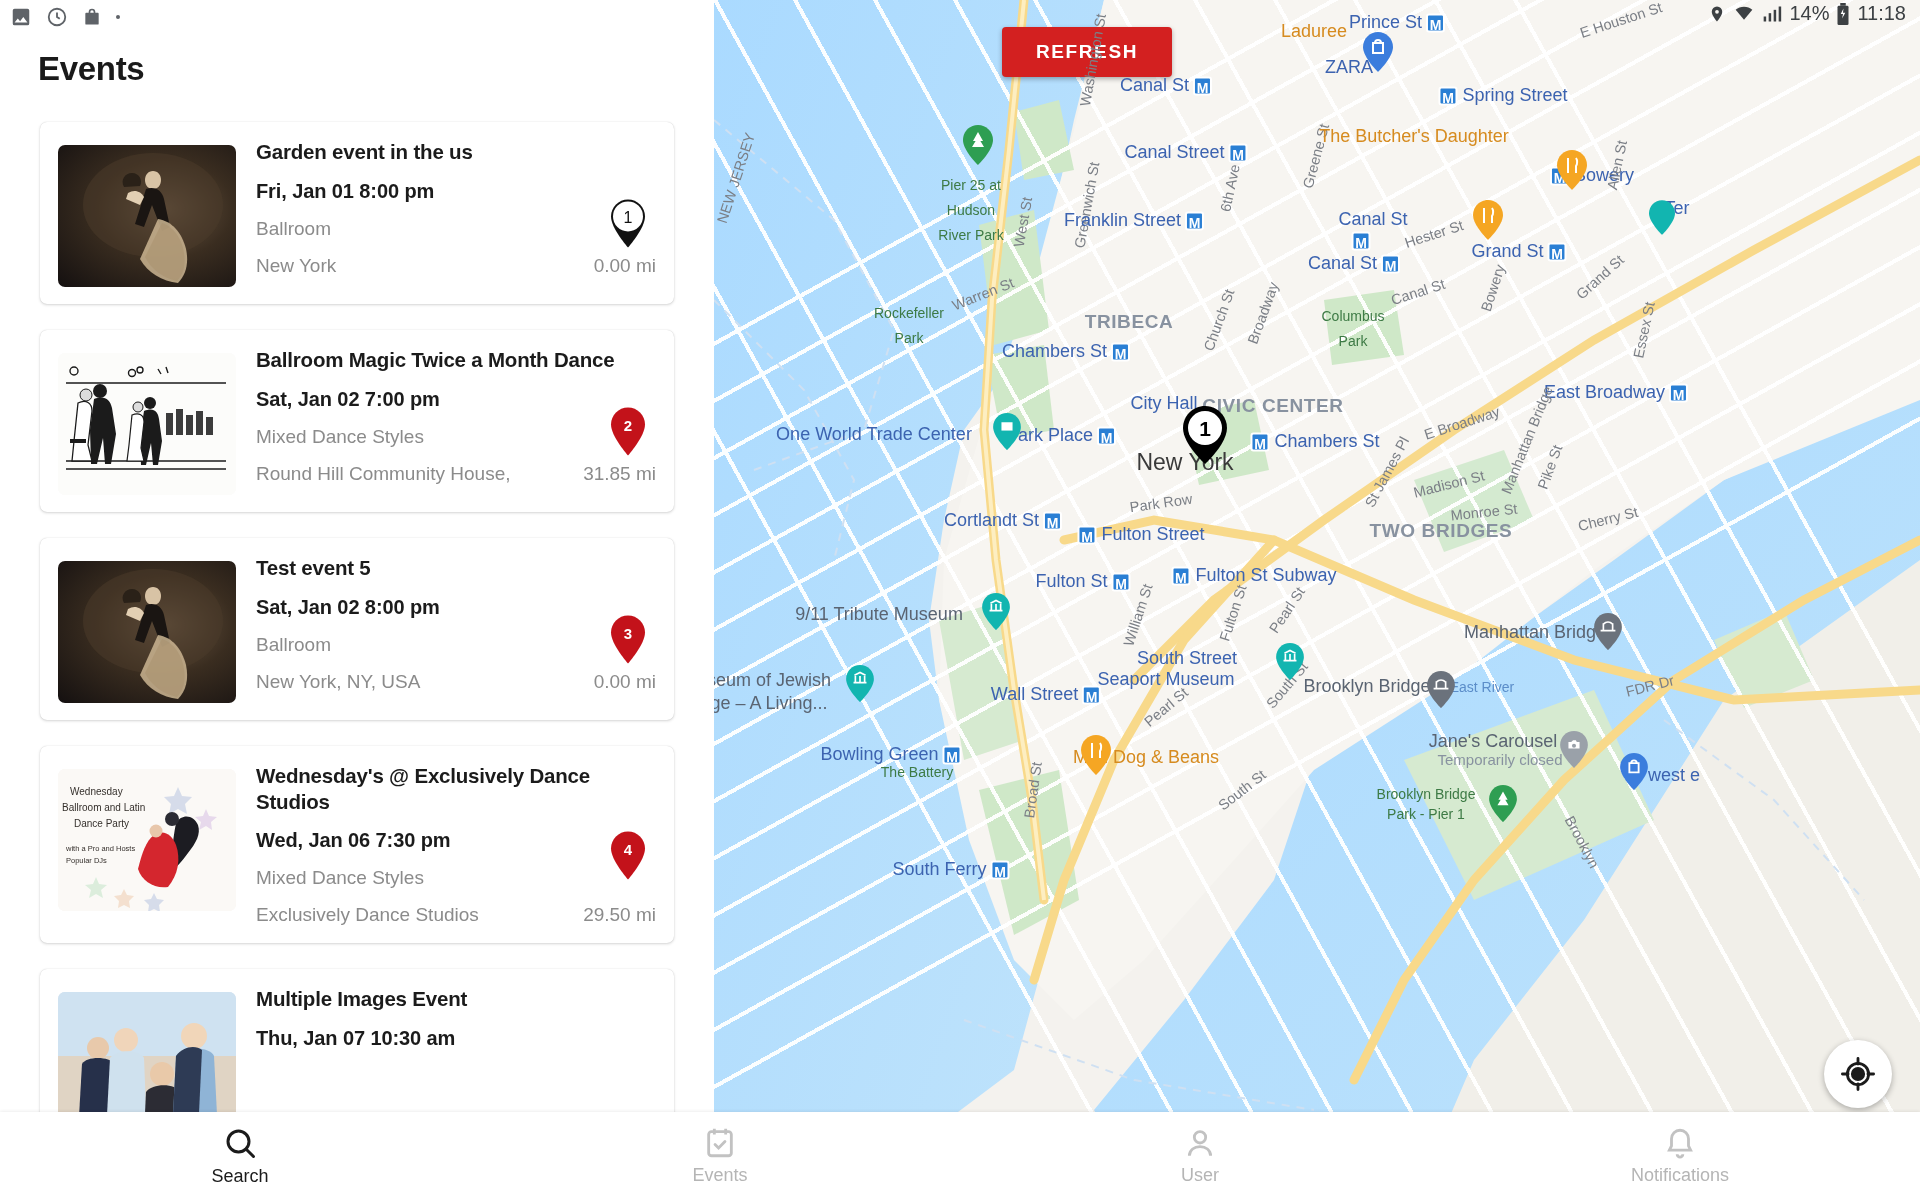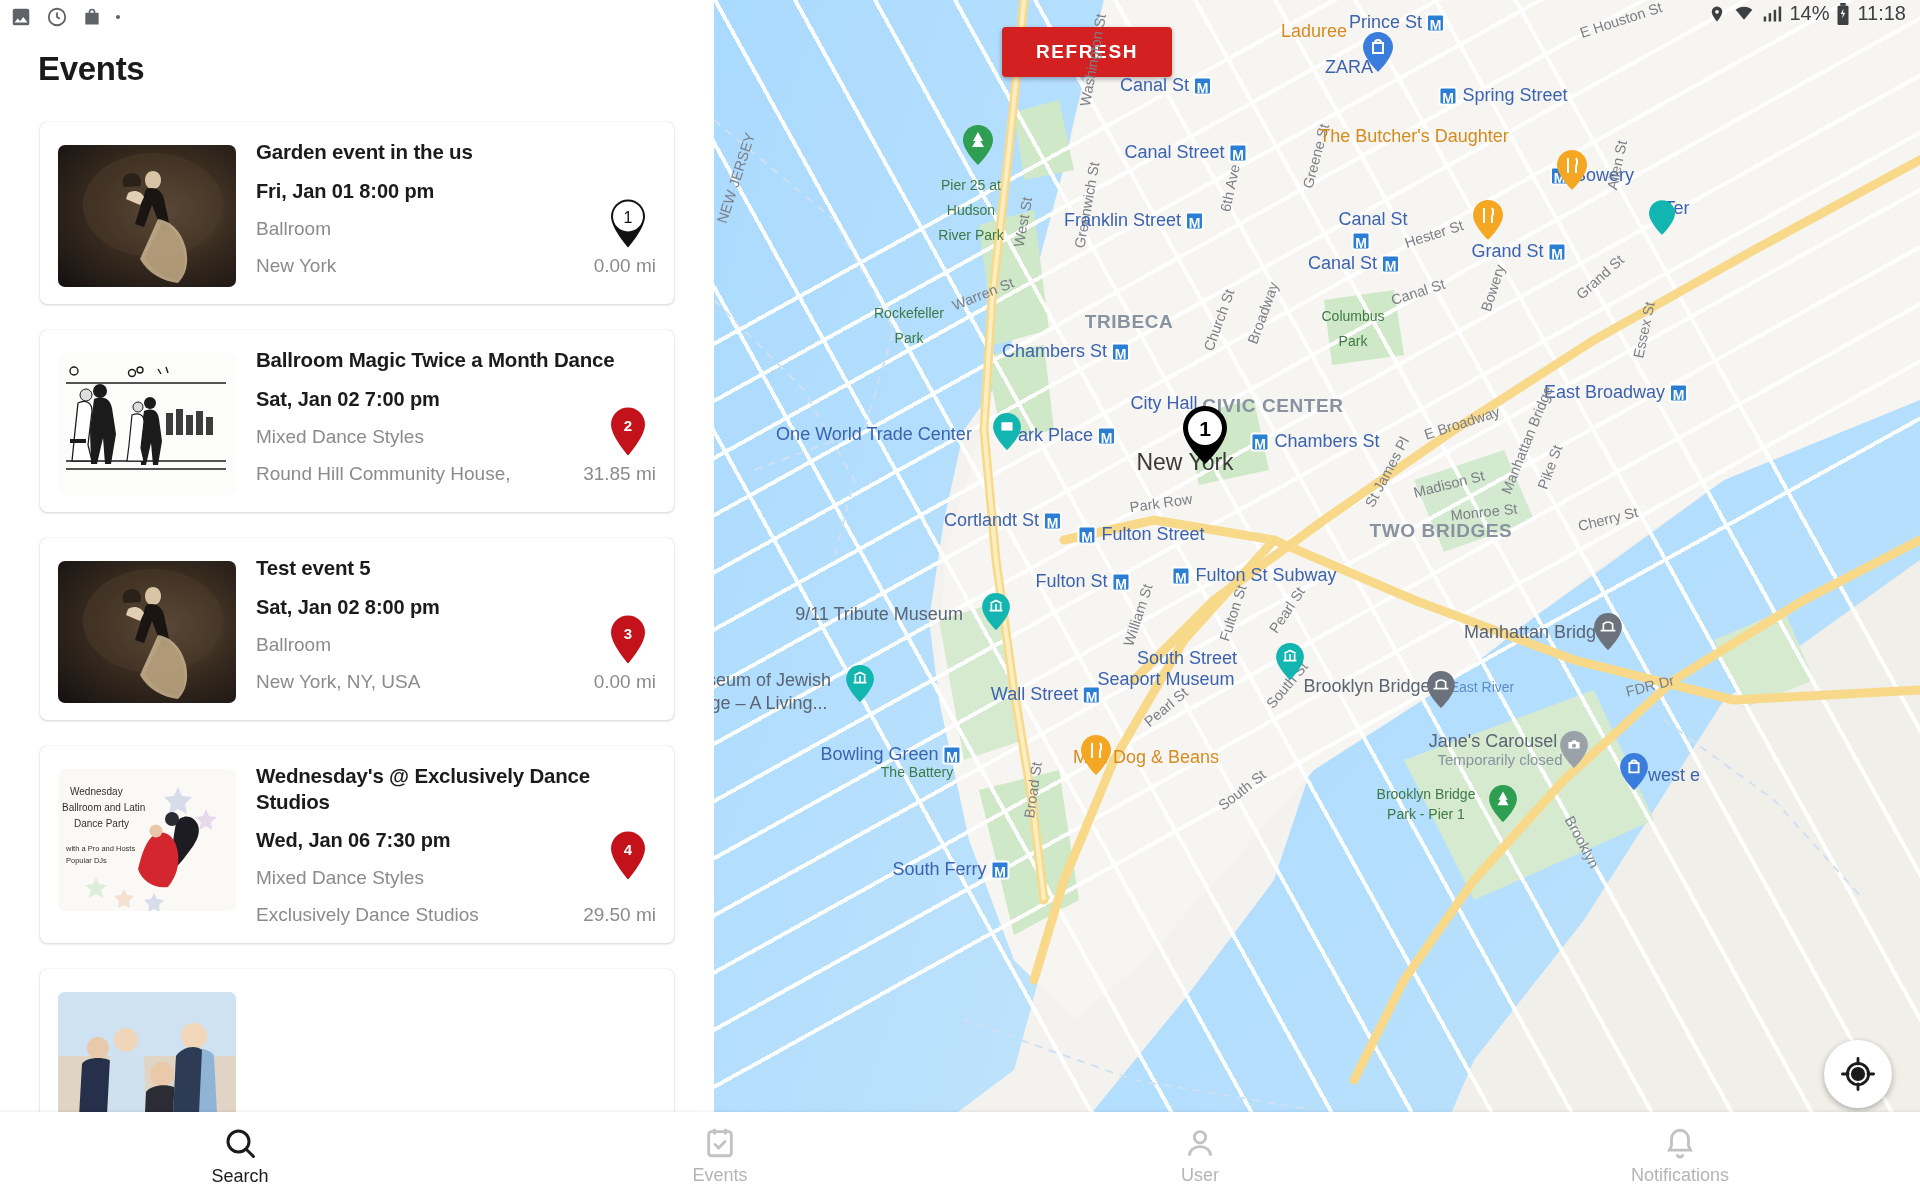--- a/index.html
+++ b/index.html
@@ -347,20 +347,25 @@
         <path d="M24 72c4-8 28-8 32 0l4 70H20z" fill="#26304a"></path>
         <circle cx="68" cy="48" r="12" fill="#f0d5ba"></circle>
         <path d="M52 66c6-9 30-9 34 0l3 76H48z" fill="#cfe1ee"></path>
         <circle cx="104" cy="82" r="12" fill="#e9c9a9"></circle>
         <path d="M88 100c6-9 30-9 34 0l2 42H86z" fill="#2c2c34"></path>
         <circle cx="136" cy="44" r="13" fill="#f1d6b9"></circle>
         <path d="M118 64c7-10 34-10 38 0l4 78h-46z" fill="#8fb4d6"></path>
         <path d="M118 64c7-10 20-11 26-6l-4 84h-26z" fill="#2e3b55"></path>
       </svg></div>
           </div>
+    <div class="card-body">
+      <div class="ev-title">Multiple Images Event</div>
+      <div class="ev-date">Thu, Jan 07  10:30 am</div>
+
+    </div>
         </div>
       </div>
   </div>
 
   <div class="map-panel">
     <svg class="map-canvas" viewBox="0 0 1206 1200" preserveAspectRatio="none">
       <defs>
         <linearGradient id="wtr" x1="0" y1="0" x2="1" y2="1">
           <stop offset="0%" stop-color="#aadaff"></stop>
             <stop offset="100%" stop-color="#bfe3fb"></stop>

